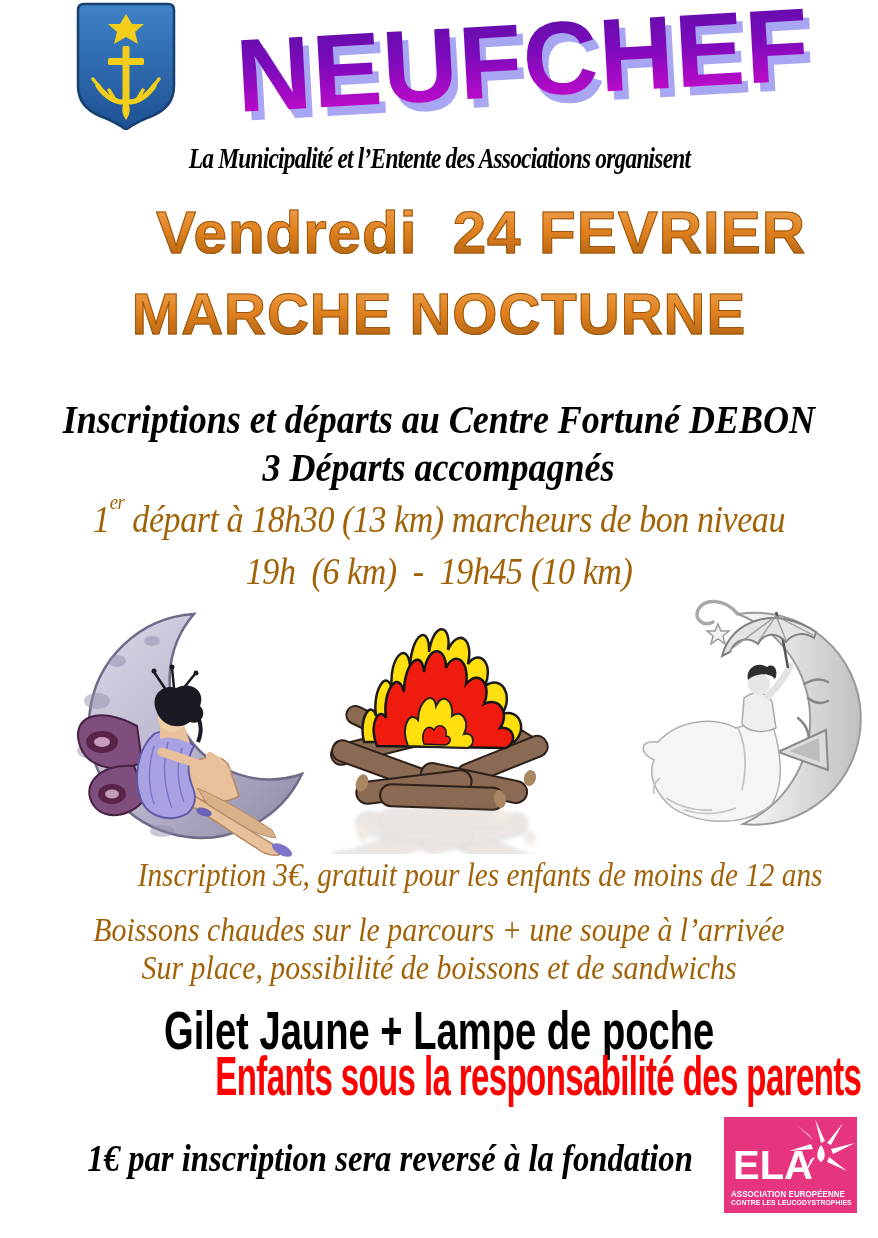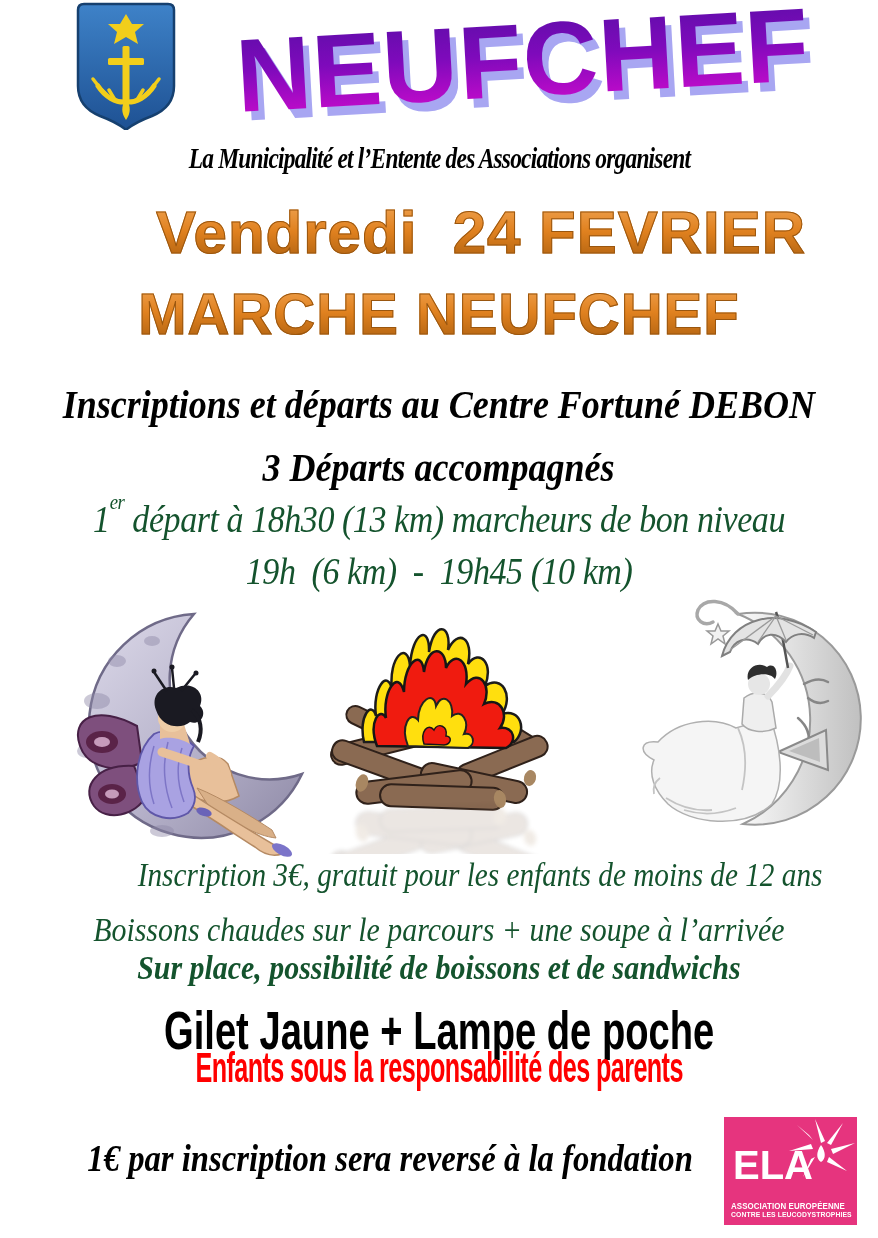--- a/index.html
+++ b/index.html
@@ -23,54 +23,54 @@
   .orange{font-family:"Liberation Sans",sans-serif;font-weight:700;
           background:linear-gradient(180deg,#f2a757 0%,#e0811f 48%,#a85d0e 100%);
           -webkit-background-clip:text;background-clip:text;color:transparent;
           -webkit-text-stroke:1px #9a560e;
           letter-spacing:1px;}
   .date-row{top:198px;font-size:60px;padding-left:42px;}
   .march-row{top:280px;font-size:58px;}
 
   
   .sb{font-family:"Liberation Serif",serif;font-weight:700;font-style:italic;color:#000;}
-  .si{font-family:"Liberation Serif",serif;font-style:italic;color:#14532d;}
+  .si{font-family:"Liberation Serif",serif;font-style:italic;color:#a16207;}
   .organizer-row{top:141px;font-size:30px;}
   .organizer-row .sq{transform:scaleX(0.78);letter-spacing:-1px;}
-  .registration-row{top:381px;font-size:40px;}
+  .registration-row{top:396px;font-size:40px;}
   .registration-row .sq{transform:scaleX(0.9);}
   .departures-row{top:444px;font-size:40px;text-decoration:underline;}
   .departures-row .sq{transform:scaleX(0.9);}
   .dep1-row{top:498px;font-size:37px;}
   .dep2-row{top:550px;font-size:37px;text-decoration:underline;}
   .dep1-row .sq,.dep2-row .sq{transform:scaleX(0.92);letter-spacing:-0.5px;}
   sup.er{font-size:55%;position:relative;top:-0.5em;font-style:italic;}
   .fee-row{top:856px;font-size:34px;text-align:right;}
   .fee-row .sq{transform:scaleX(0.86);}
   .drinks-row{top:911px;font-size:34px;}
-  .onsite-row{top:949px;font-size:34px;font-weight:bold;}
+  .onsite-row{top:949px;font-size:34px;}
   .drinks-row .sq,.onsite-row .sq{transform:scaleX(0.88);}
   .donation-row{top:1136px;left:10px;width:760px;font-size:38px;}
   .donation-row .sq{transform:scaleX(0.86);}
 
   
   .cond{font-family:"Liberation Sans",sans-serif;font-weight:700;color:#000;}
   .equipment-row{top:1000px;font-size:53px;}
   .equipment-row .sq{transform:scaleX(0.72);}
-  .children-row{top:1044px;font-size:42px;color:#ff0000;}
+  .children-row{top:1044px;font-size:55px;color:#ff0000;}
   .children-row .sq{transform:scaleX(0.60);letter-spacing:-1px;}
 
   
   .crest{left:74px;top:2px;width:104px;height:128px;}
   .fairy{left:42px;top:606px;width:280px;height:252px;}
   .fire{left:322px;top:614px;width:240px;height:240px;}
   .moon2{left:626px;top:590px;width:244px;height:250px;}
 
   
-  .ela{position:absolute;left:724px;top:1117px;width:133px;height:108px;
+  .ela{position:absolute;left:724px;top:1117px;width:133px;height:96px;
        background:#e6347e;overflow:hidden;}
   .ela-name{position:absolute;left:9px;top:28px;color:#ffffff;
        font-family:"Liberation Sans",sans-serif;font-weight:700;font-size:40px;
        line-height:1;letter-spacing:0px;}
   .ela-burst{position:absolute;right:0px;top:0px;width:72px;height:66px;}
   .ela-captions{position:absolute;left:7px;bottom:5px;color:#ffffff;
        font-family:"Liberation Sans",sans-serif;font-weight:700;line-height:1.15;
        transform-origin:left center;transform:scaleX(0.92);white-space:nowrap;}
   .ela-cap1{font-size:8.6px;letter-spacing:0.1px;}
   .ela-cap2{font-size:7.4px;letter-spacing:0.1px;}
@@ -110,21 +110,21 @@
 </div>
 
 <div class="row organizer-row sb">
   <span class="sq">La Municipalité et l’Entente des Associations organisent</span>
 </div>
 
 <div class="row date-row">
   <span class="orange">Vendredi &nbsp;24 FEVRIER</span>
 </div>
 <div class="row march-row">
-  <span class="orange">MARCHE NEUFCHEF</span>
+  <span class="orange">MARCHE NOCTURNE</span>
 </div>
 
 <div class="row registration-row sb">
   <span class="sq">Inscriptions et départs au Centre Fortuné DEBON</span>
 </div>
 <div class="row departures-row sb">
   <span class="sq">3 Départs accompagnés</span>
 </div>
 <div class="row dep1-row si">
   <span class="sq"><span>1</span><sup class="er">er</sup><span> départ à 18h30 (13 km) marcheurs de bon niveau</span></span>

